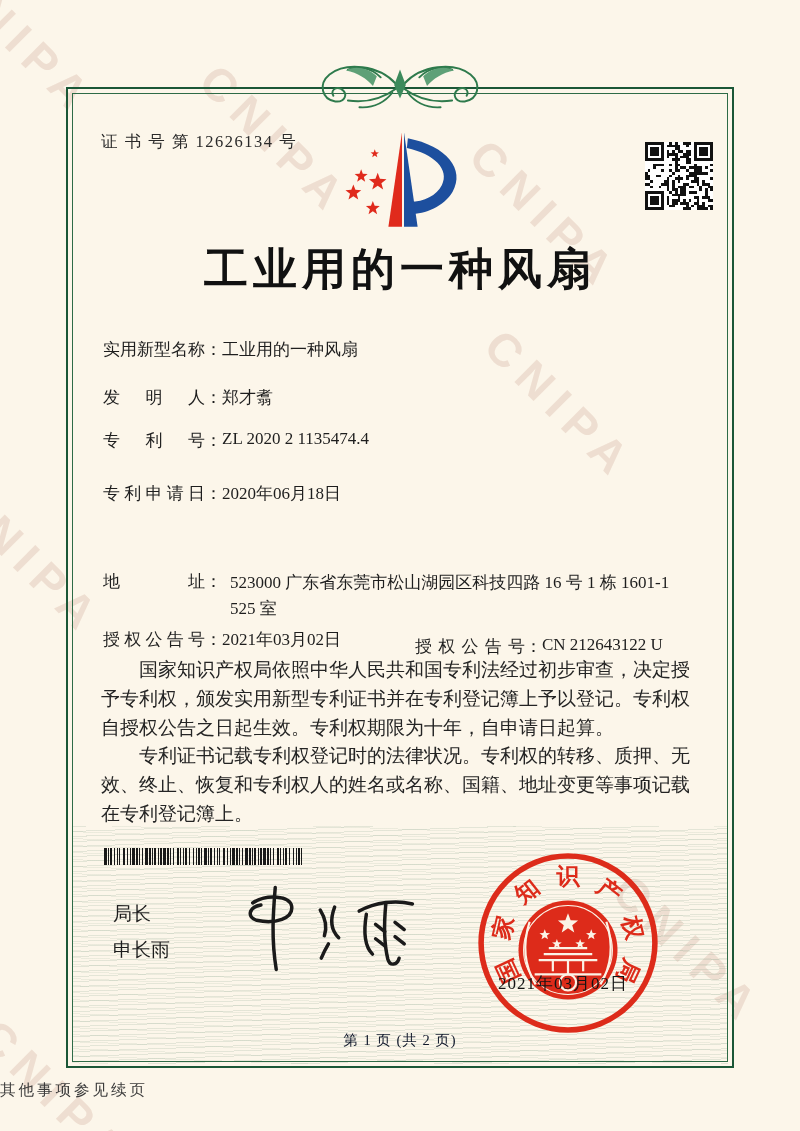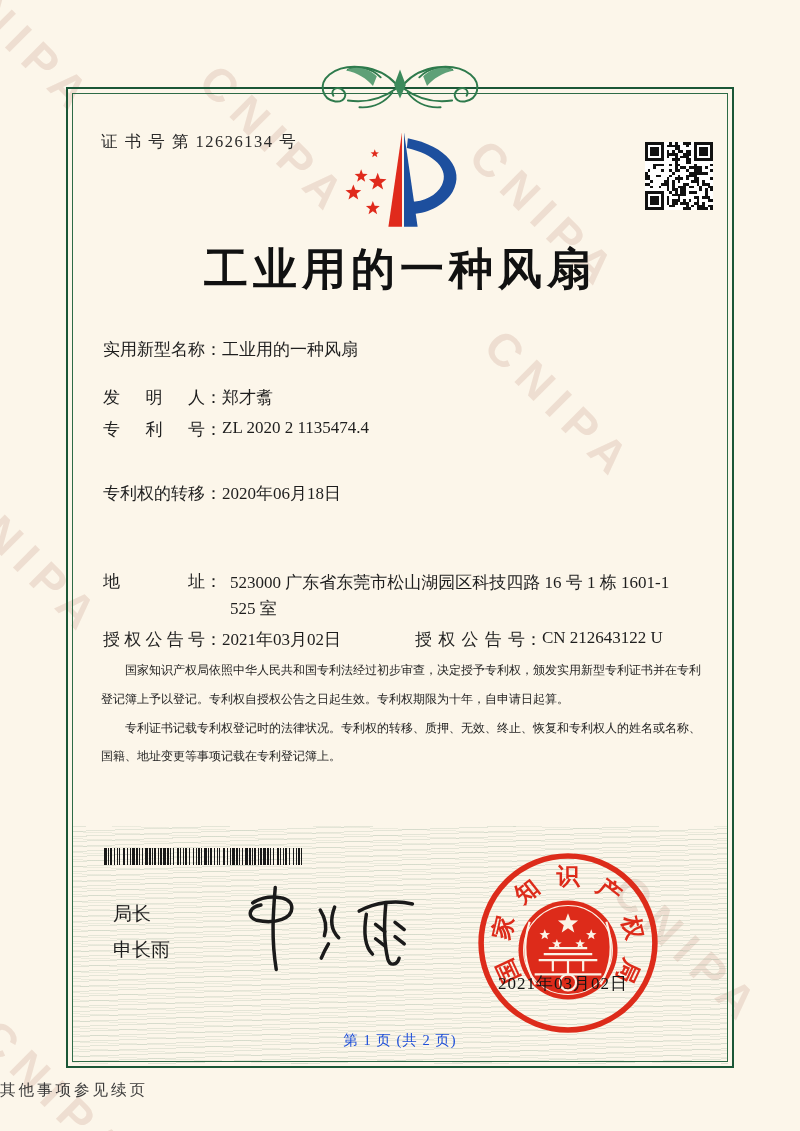--- a/index.html
+++ b/index.html
@@ -34,42 +34,42 @@
   .title{position:absolute;left:0;top:240px;width:100%;text-align:center;margin:0;
          font-size:44px;font-weight:bold;letter-spacing:5px;color:#111;z-index:2;}
 
   .row{position:absolute;left:103px;font-size:17px;color:#1e1e1e;z-index:2;white-space:nowrap;}
   .lbl{display:inline-block;width:102px;text-align:justify;text-align-last:justify;
        text-justify:inter-character;vertical-align:top;}
   .colon{vertical-align:top;}
   .val{margin-left:0;vertical-align:top;}
   .addr-val{display:inline-block;margin-left:8px;white-space:normal;width:480px;
             line-height:26px;vertical-align:top;}
-  .grant2{position:absolute;left:312px;top:0;}
+  .grant2{position:absolute;left:312px;top:7px;}
   .lbl2{display:inline-block;width:110px;text-align:justify;text-align-last:justify;
         text-justify:inter-character;vertical-align:top;}
 
   .paras{position:absolute;left:101px;top:656px;width:604px;z-index:2;}
-  .paras p{margin:0;font-size:12px;line-height:28.8px;text-indent:2em;color:#242424;}
+  .paras p{margin:0;font-size:19px;line-height:28.8px;text-indent:2em;color:#242424;}
 
   .barcode{position:absolute;left:104px;top:848px;height:17px;z-index:2;font-size:0;}
   .barcode i{display:inline-block;height:17px;}
 
   .sig-role{position:absolute;left:113px;top:901px;font-size:19px;z-index:2;
             font-family:"Liberation Sans","DejaVu Sans",sans-serif;color:#1c1c1c;}
   .sig-name{position:absolute;left:113px;top:937px;font-size:19px;z-index:2;
             font-family:"Liberation Sans","DejaVu Sans",sans-serif;color:#1c1c1c;}
   .sig-hand{position:absolute;left:222px;top:878px;width:215px;height:100px;z-index:2;}
 
   .seal{position:absolute;left:472px;top:847px;width:192px;height:192px;z-index:3;}
   .seal-date{position:absolute;left:498px;top:972px;width:150px;font-size:17px;
              letter-spacing:1px;color:#141414;z-index:4;white-space:nowrap;}
 
   .page-num{position:absolute;left:0;top:1031px;width:100%;text-align:center;
-            font-size:14.5px;color:#1d4ed8;z-index:2;letter-spacing:1px;}
+            font-size:14.5px;color:#0f172a;z-index:2;letter-spacing:1px;}
   .continuation{position:absolute;left:0;top:1080px;width:100%;
             font-size:15.5px;color:#3a3a3a;z-index:2;letter-spacing:3px;}
 </style>
 </head>
 <body>
 
 <div class="page">
 
   <div class="wm" style="left:20px;top:40px">CNIPA</div>
   <div class="wm" style="left:275px;top:140px">CNIPA</div>
@@ -324,25 +324,25 @@
   </div>
 
   <h1 class="title">工业用的一种风扇</h1>
 
   <div class="row" style="top:338px">
     <span class="lbl">实用新型名称</span><span class="colon">：</span><span class="val">工业用的一种风扇</span>
   </div>
   <div class="row" style="top:386px">
     <span class="lbl">发明人</span><span class="colon">：</span><span class="val">郑才翥</span>
   </div>
-  <div class="row" style="top:418px">
+  <div class="row" style="top:429px">
     <span class="lbl">专利号</span><span class="colon">：</span><span class="val">ZL 2020 2 1135474.4</span>
   </div>
   <div class="row" style="top:482px">
-    <span class="lbl">专利权的转移</span><span class="colon">：</span><span class="val">2020年06月18日</span>
+    <span class="lbl">专利申请日</span><span class="colon">：</span><span class="val">2020年06月18日</span>
   </div>
   <div class="row" style="top:570px">
     <span class="lbl">地址</span><span class="colon">：</span><span class="addr-val"><span style="display:block">523000 广东省东莞市松山湖园区科技四路 16 号 1 栋 1601-1</span><span style="display:block">525 室</span></span>
   </div>
   <div class="row" style="top:628px">
     <span class="lbl">授权公告号</span><span class="colon">：</span><span class="val">2021年03月02日</span>
     <span class="grant2">
       <span class="lbl2">授权公告号</span><span class="colon">：</span><span class="val">CN 212643122 U</span>
     </span>
   </div>

